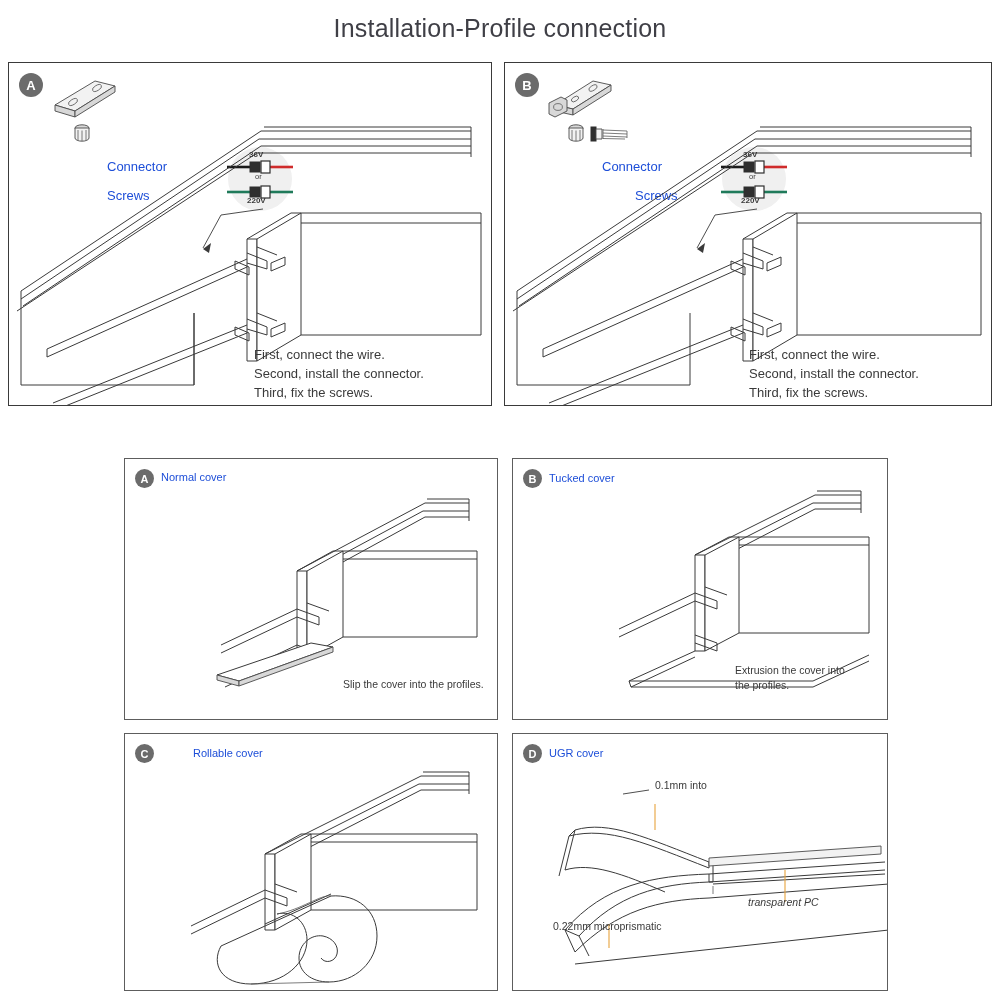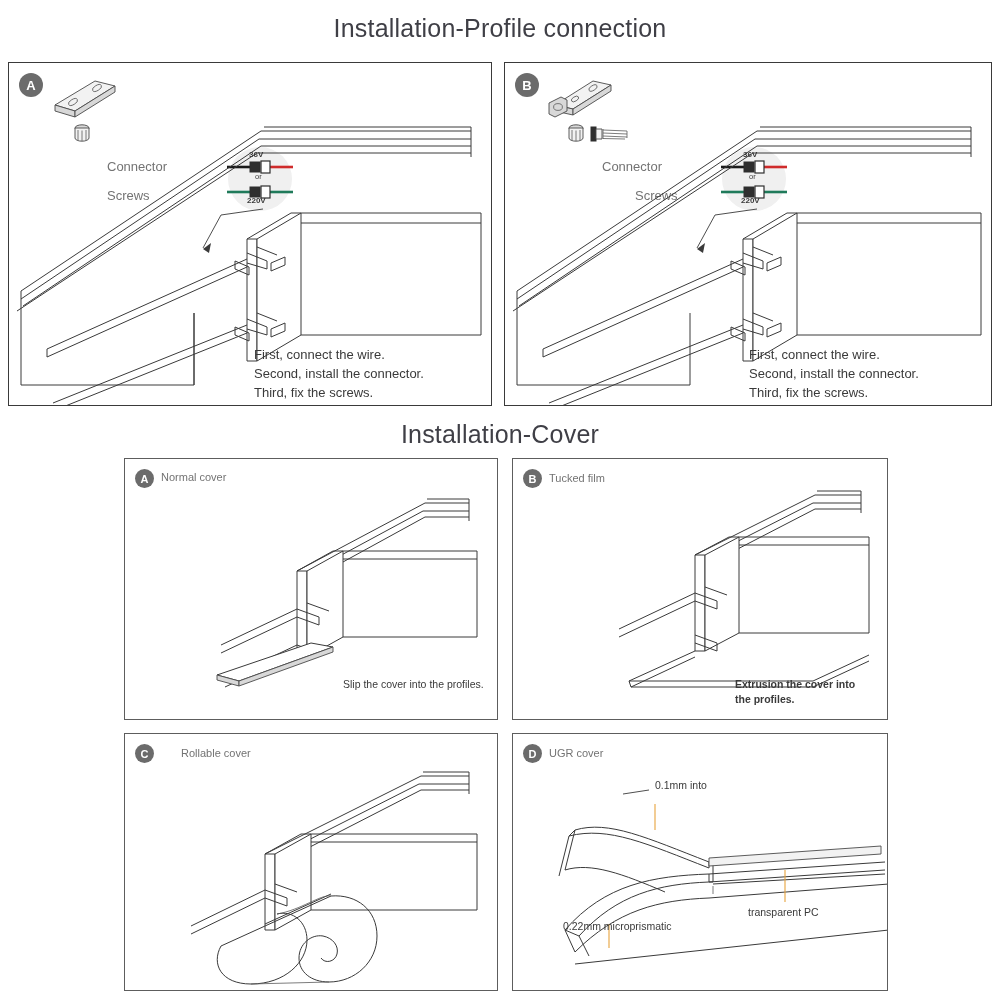--- a/index.html
+++ b/index.html
@@ -32,21 +32,21 @@
   .badge {
     position: absolute;
     width: 24px; height: 24px; border-radius: 50%;
     background: #6b6b6b; color: #fff;
     font-size: 13px; font-weight: 700;
     display: flex; align-items: center; justify-content: center;
     font-family: "Liberation Sans", sans-serif;
   }
   .badge.sm { width: 19px; height: 19px; font-size: 11px; }
 
-  .lbl { position: absolute; font-size: 13px; color: #737373; white-space: nowrap; }
+  .lbl { position: absolute; font-size: 13px; color: #1d4ed8; white-space: nowrap; }
   .lbl.small { font-size: 11px; }
   .cap { position: absolute; font-size: 13px; line-height: 19px; color: #3a3a3a; white-space: pre-line; }
   .cap.small { font-size: 10.5px; line-height: 15px; }
   .ann { position: absolute; font-size: 10.5px; color: #3a3a3a; white-space: nowrap; }
 
   svg { display: block; overflow: visible; }
   .ln   { fill: none; stroke: #3a3a3a; stroke-width: 1; }
   .ln-t { fill: none; stroke: #5a5a5a; stroke-width: .8; }
   .fill-w { fill: #ffffff; stroke: #3a3a3a; stroke-width: 1; }
   .fill-l { fill: #f2f2f2; stroke: #4a4a4a; stroke-width: .9; }
@@ -54,21 +54,20 @@
   .fill-k { fill: #2f2f2f; stroke: #2f2f2f; }
   .leader { fill: none; stroke: #e8a33d; stroke-width: 1.1; }
   .arrowline { fill: none; stroke: #3a3a3a; stroke-width: .9; }
 </style>
 </head>
 <body>
 
 <div class="page">
 
   <div class="section-title" id="title-profile">Installation-Profile connection</div>
-  <div class="section-title" id="title-cover">Installation-Cover</div>
 
   <div class="panel" style="left:8px; top:62px; width:484px; height:344px;">
 
     <div class="badge" style="left:10px; top:10px;">A</div>
 
     <svg style="position:absolute; left:42px; top:14px;" width="68" height="46" viewBox="0 0 68 46">
       <polygon class="fill-l" points="4,28 44,4 64,9 24,34"></polygon>
       <polygon class="fill-d" points="4,28 24,34 24,40 4,34"></polygon>
       <polygon class="fill-d" points="24,34 64,9 64,15 24,40"></polygon>
       <ellipse class="ln-t" cx="22" cy="25" rx="5" ry="2.6" fill="#fff" transform="rotate(-31 22 25)"></ellipse>
@@ -259,21 +258,21 @@
       <polygon class="fill-w" points="92,216 186,184 208,188 114,222" fill="#f7f7f7"></polygon>
       <polygon class="fill-d" points="92,216 114,222 114,227 92,221"></polygon>
       <polygon class="fill-d" points="114,222 208,188 208,193 114,227"></polygon>
     </svg>
 
     <div class="cap small" style="left:218px; top:218px;">Slip the cover into the profiles.</div>
   </div>
 
   <div class="panel thin" style="left:512px; top:458px; width:376px; height:262px;">
     <div class="badge sm" style="left:10px; top:10px;">B</div>
-    <div class="lbl small" style="left:36px; top:13px;">Tucked film</div>
+    <div class="lbl small" style="left:36px; top:13px;">Tucked cover</div>
 
     <svg style="position:absolute; left:0; top:0;" width="376" height="262" viewBox="0 0 376 262">
       <path class="ln" d="M182 96 L302 36 L348 36"></path>
       <path class="ln" d="M182 104 L300 44 L348 44"></path>
       <path class="ln" d="M186 110 L302 50 L348 50"></path>
       <path class="ln" d="M348 32 L348 54"></path>
       <path class="ln" d="M304 32 L348 32"></path>
       <path class="fill-w" d="M182 96 L182 192 L192 192 L192 96 Z"></path>
       <path class="fill-w" d="M192 96 L226 78 L226 174 L192 192 Z" fill="#fdfdfd"></path>
       <path class="ln" d="M182 96 L216 78 L226 78"></path>
@@ -285,27 +284,27 @@
       <path class="ln" d="M356 78 L356 174"></path>
       <path class="ln" d="M226 78 L356 78"></path>
       <path class="ln" d="M182 134 L106 170"></path>
       <path class="ln" d="M182 142 L106 178"></path>
 
       <path class="ln" d="M182 192 L116 222 L300 222 L356 196"></path>
       <path class="ln" d="M182 198 L118 228 L300 228 L356 202"></path>
       <path class="ln" d="M116 222 L118 228"></path>
     </svg>
 
-    <div class="cap small" style="left:222px; top:218px;font-weight:bold;">Extrusion the cover into
+    <div class="cap small" style="left:222px; top:204px;">Extrusion the cover into
 the profiles.</div>
   </div>
 
   <div class="panel thin" style="left:124px; top:733px; width:374px; height:258px;">
     <div class="badge sm" style="left:10px; top:10px;">C</div>
-    <div class="lbl small" style="left:36px; top:13px;padding-left:20px;">Rollable cover</div>
+    <div class="lbl small" style="left:48px; top:13px;padding-left:20px;">Rollable cover</div>
 
     <svg style="position:absolute; left:0; top:0;" width="374" height="258" viewBox="0 0 374 258">
       <path class="ln" d="M140 120 L296 42 L344 42"></path>
       <path class="ln" d="M140 128 L294 50 L344 50"></path>
       <path class="ln" d="M144 134 L296 56 L344 56"></path>
       <path class="ln" d="M344 38 L344 60"></path>
       <path class="ln" d="M298 38 L344 38"></path>
       <path class="fill-w" d="M140 120 L140 196 L150 196 L150 120 Z"></path>
       <path class="fill-w" d="M150 120 L186 100 L186 176 L150 196 Z" fill="#fdfdfd"></path>
       <path class="ln" d="M140 120 L176 100 L186 100"></path>
@@ -355,17 +354,17 @@
       <path class="ln-t" d="M200 152 L200 160"></path>
 
       <line class="leader" x1="142" y1="70" x2="142" y2="96"></line>
       <line class="leader" x1="96" y1="190" x2="96" y2="214"></line>
       <line class="leader" x1="272" y1="136" x2="272" y2="168"></line>
 
       <path class="arrowline" d="M110 60 L136 56"></path>
     </svg>
 
     <div class="ann" style="left:142px; top:45px;">0.1mm into</div>
-    <div class="ann" style="left:50px; top:186px;">0.22mm microprismatic</div>
-    <div class="ann" style="left:235px; top:172px;">transparent PC</div>
+    <div class="ann" style="left:40px; top:186px;">0.22mm microprismatic</div>
+    <div class="ann" style="left:235px; top:162px;font-style:italic;">transparent PC</div>
   </div>
 
 </div>
 
 </body></html>

